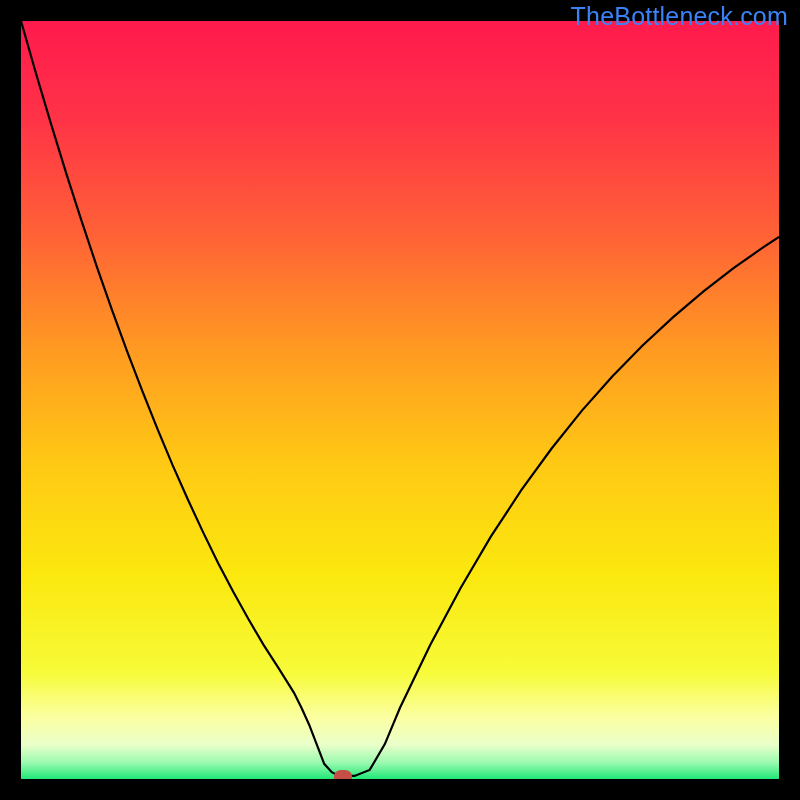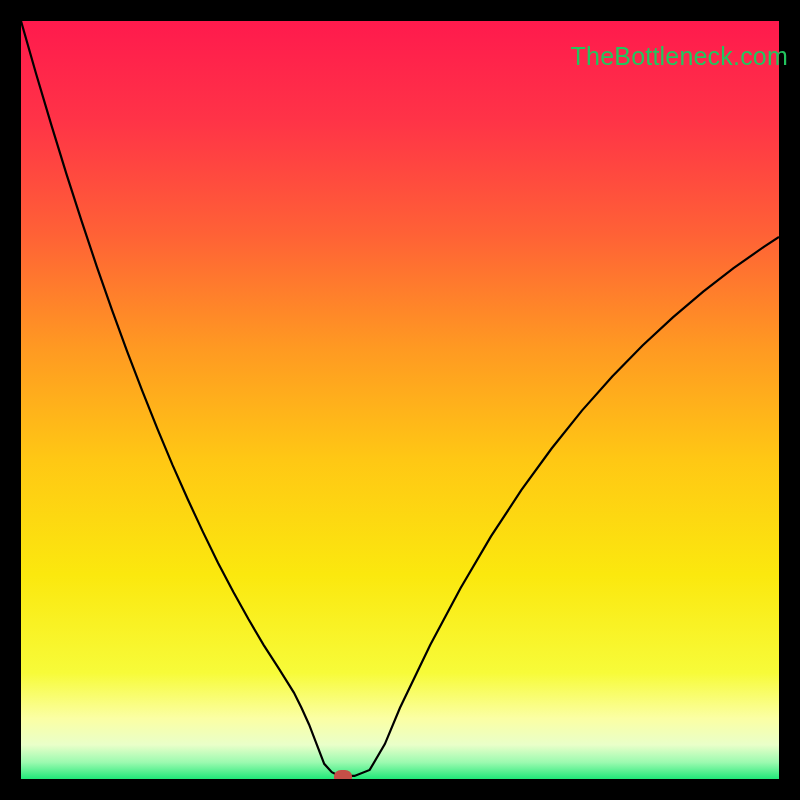--- a/index.html
+++ b/index.html
@@ -14,26 +14,25 @@
   .frame {
     position: relative;
     width: 800px;
     height: 800px;
     background: #000;
   }
   .watermark {
     position: absolute;
     top: 2px;
     right: 12px;
-    color: #22c55e;
+    color: #3b82f6;
     font-size: 25px;
     font-weight: 500;
     letter-spacing: 0.2px;
     z-index: 10;
-    margin-top: 40px;
   }
   .plot-area {
     position: absolute;
     left: 21px;
     top: 21px;
     width: 758px;
     height: 758px;
     overflow: hidden;
   }
   .gradient {

